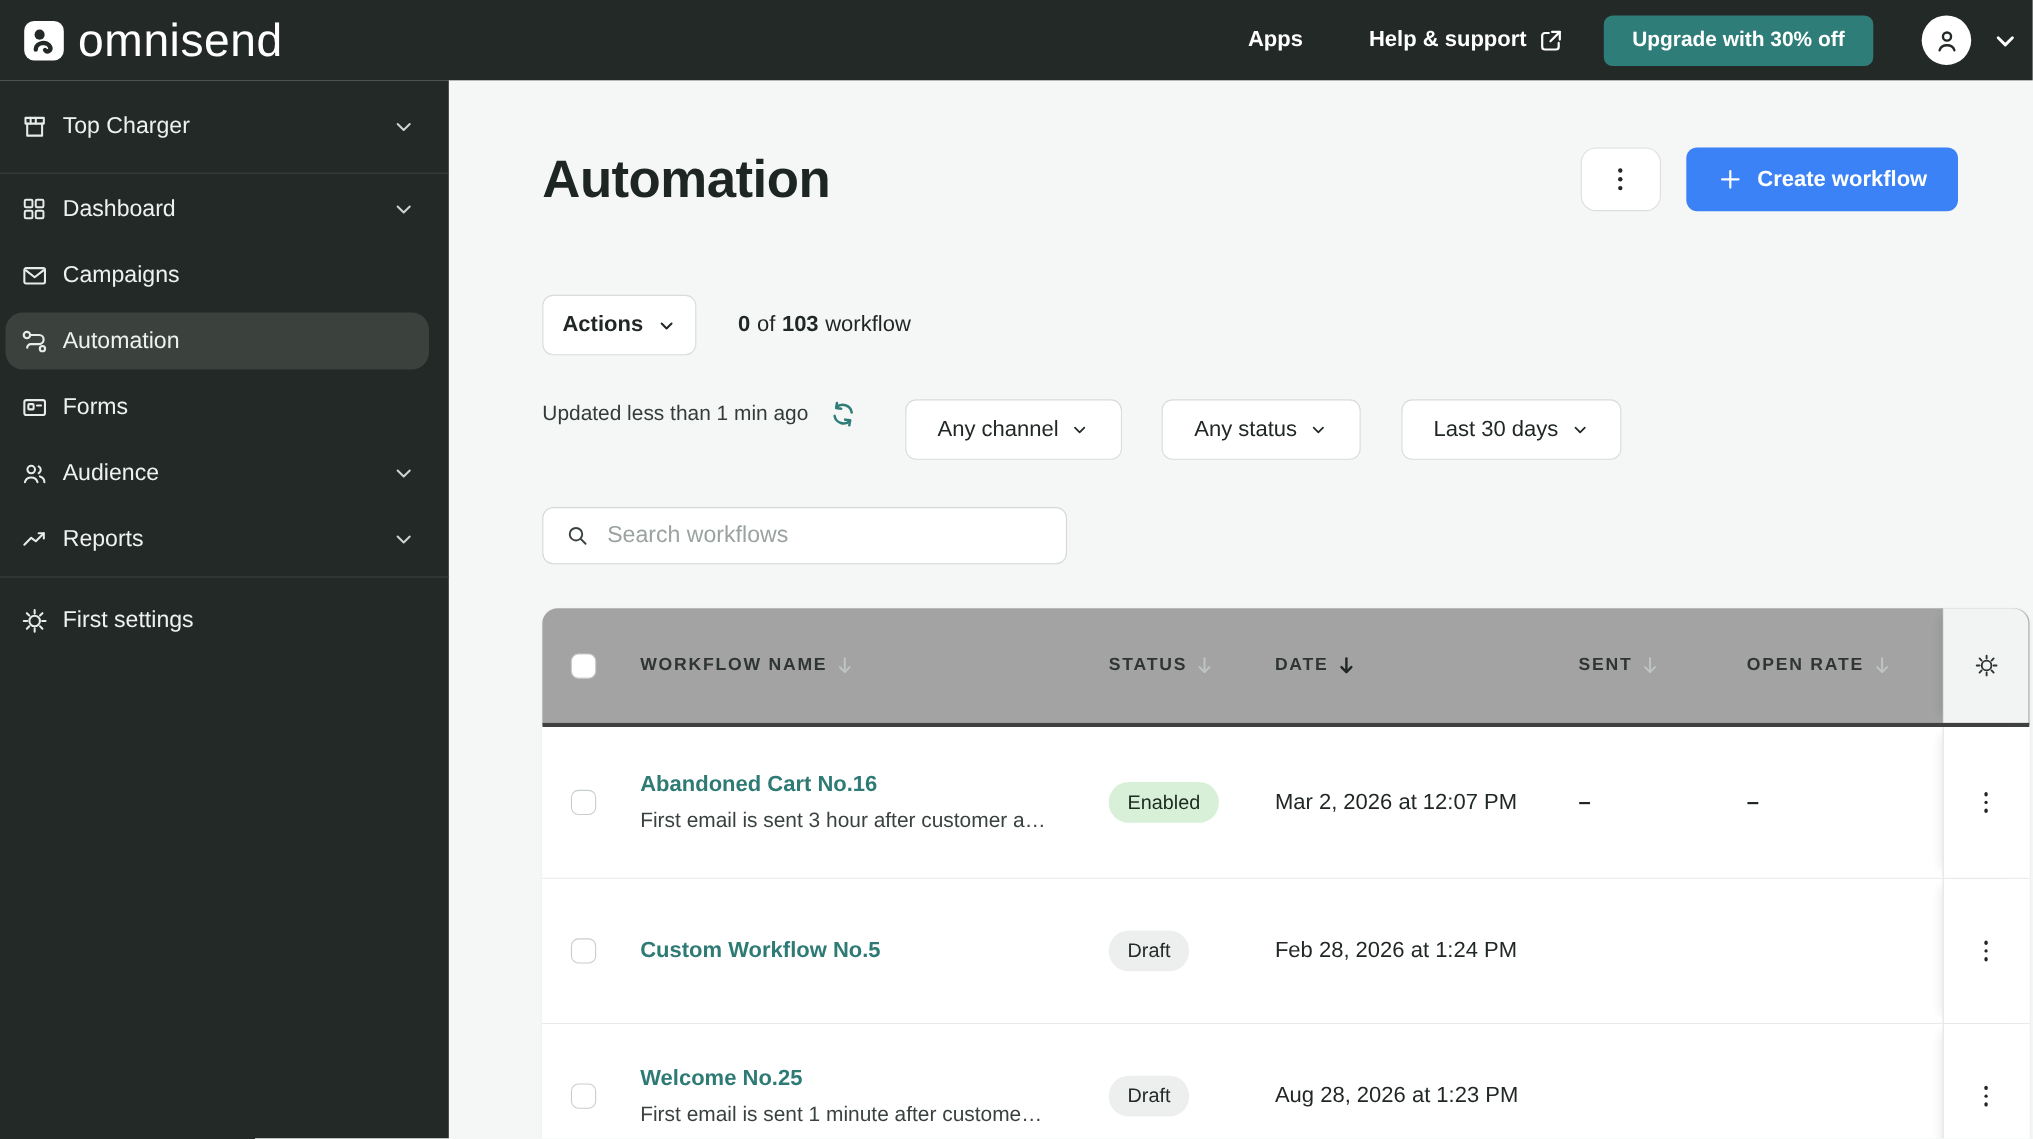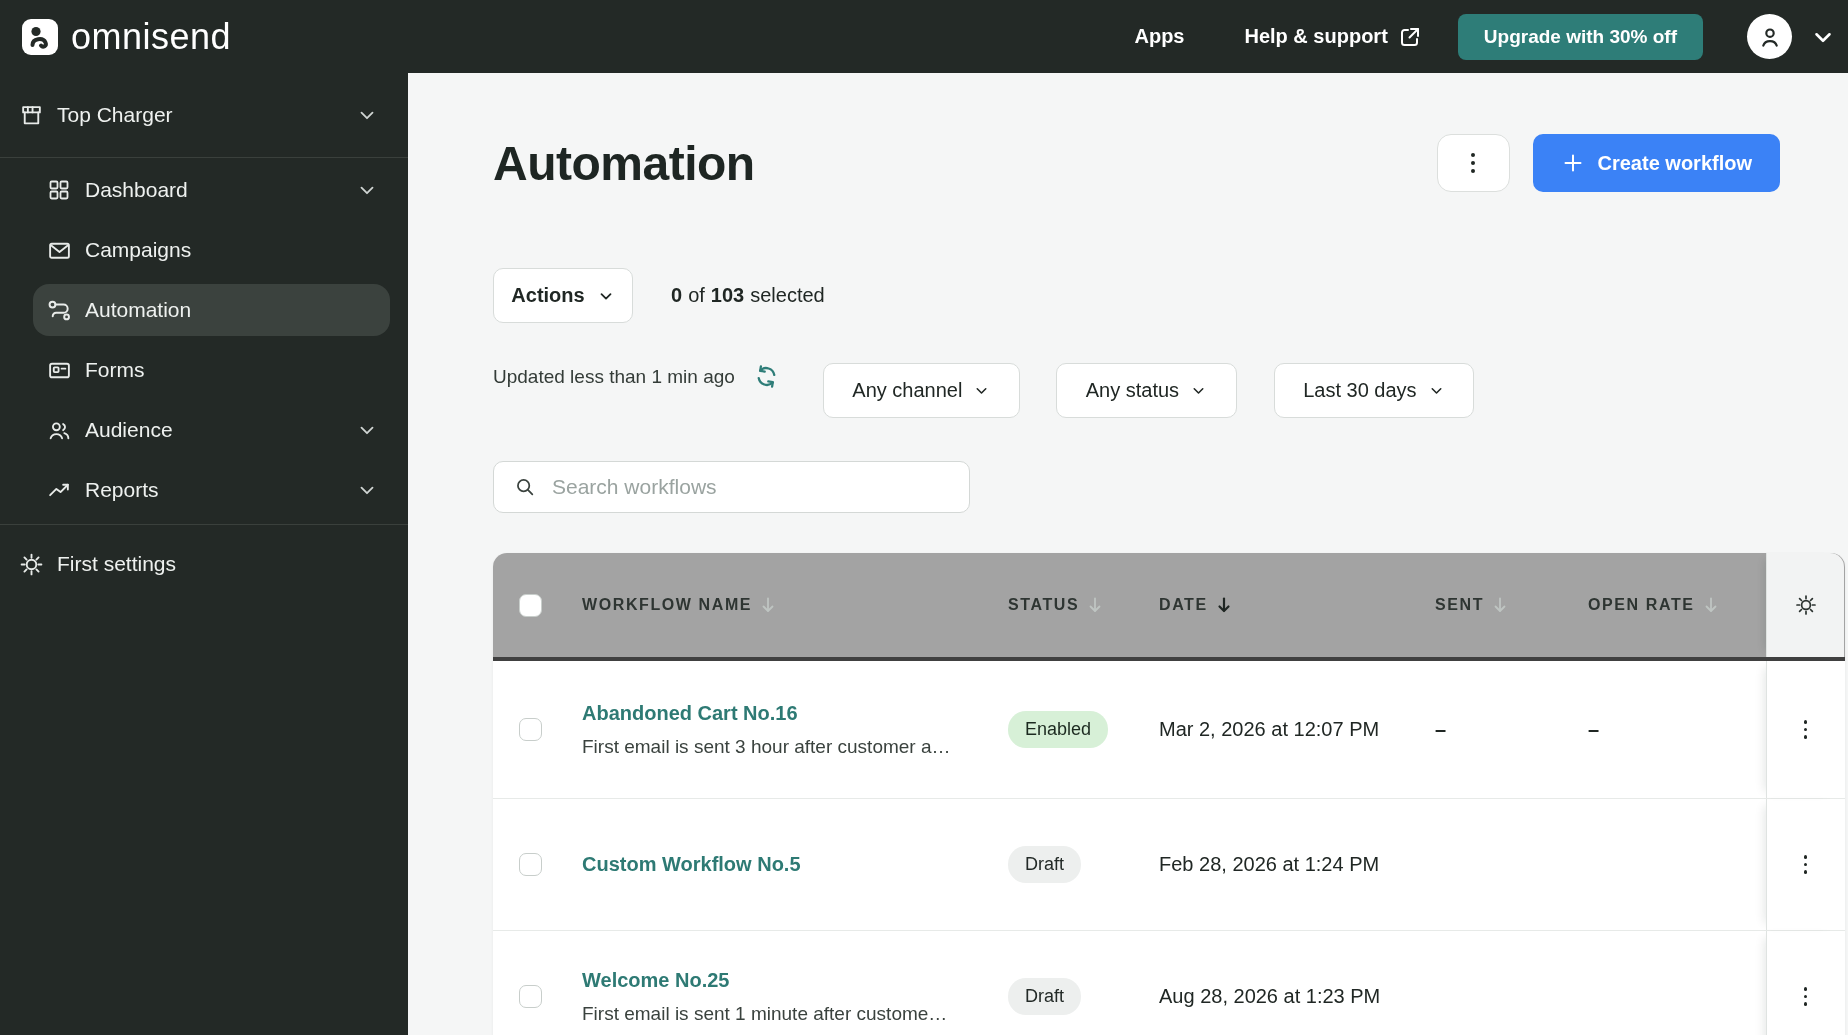--- a/index.html
+++ b/index.html
@@ -4,41 +4,41 @@
 <style>
   * { margin:0; padding:0; box-sizing:border-box; }
   html,body { width:1848px; height:1035px; overflow:hidden; }
   body { font-family:"Liberation Sans","DejaVu Sans",sans-serif; background:#f5f6f6; color:#20282
 5; }
 
   
   .topbar { height:73px; background:#232926; display:flex; align-items:center; padding:0 10px 0 22px; }
   .brand { display:flex; align-items:center; gap:13px; }
   .brand-mark { width:36px; height:36px; background:#ffffff; border-radius:9px; position:relative; flex:0 0 auto; }
-  .brand-name { color:#ffffff; font-size:36px; font-weight:500; letter-spacing:0.5px; }
+  .brand-name { color:#ffffff; font-size:42px; font-weight:500; letter-spacing:0.5px; }
   .topbar-right { margin-left:auto; display:flex; align-items:center; }
   .top-link { color:#ffffff; font-size:20px; font-weight:700; cursor:pointer; display:flex; align-items:center; gap:10px; }
   .top-link + .top-link { margin-left:60px; }
   .upgrade-btn { margin-left:36px; height:46px; padding:0 26px; background:#2E7D78; color:#fff; font-size:19px; font-weight:700; border:none; border-radius:8px; cursor:pointer; font-family:inherit; }
   .avatar-btn { margin-left:44px; width:45px; height:45px; border-radius:50%; background:#ffffff; display:flex; align-items:center; justify-content:center; cursor:pointer; }
   .account-chevron { margin-left:18px; margin-right:2px; cursor:pointer; display:flex; }
 
   
   .layout { display:flex; height:962px; }
 
   
   .sidebar { width:408px; background:#232926; flex:0 0 auto; padding-top:16px; display:flex; flex-direction:column; }
   .side-item { height:52px; margin:0 18px 0 5px; padding:0 12px 0 13px; display:flex; align-items:center; gap:13px; color:#eef1ef; font-size:21px; border-radius:16px; cursor:pointer; }
   .side-item .s-icon { width:26px; height:26px; display:flex; align-items:center; justify-content:center; color:#e8ebe9; flex:0 0 auto; }
   .side-item .s-label { flex:1; }
   .side-item .s-chevron { display:flex; color:#cfd4d2; }
   .side-item.active { background:#3b423e; }
   .side-divider { border:none; border-top:1px solid #3a403c; margin:16px 0 6px 0; }
   .side-divider.low { margin:8px 0 13px 0; }
-  .side-nav { display:flex; flex-direction:column; gap:8px;margin-left:28px; }
+  .side-nav { display:flex; flex-direction:column; gap:8px; }
 
   
   .main { flex:1; padding:0 68px 0 85px; overflow:hidden; }
   .page-header { margin-top:61px; display:flex; align-items:center; }
   .page-title { font-size:48px; font-weight:700; color:#1e2623; letter-spacing:-0.5px; }
   .header-actions { margin-left:auto; display:flex; gap:23px; }
   .kebab-btn { width:73px; height:58px; background:#fff; border:1px solid #dcdfdd; border-radius:14px; display:flex; align-items:center; justify-content:center; cursor:pointer; }
   .kebab { display:flex; flex-direction:column; gap:4px; }
   .kebab i { width:4px; height:4px; border-radius:50%; background:#20272 4; background:#202724; display:block; }
   .create-btn { height:58px; padding:0 28px; background:#3b82f6; border:none; border-radius:10px; color:#fff; font-size:20px; font-weight:700; font-family:inherit; display:flex; align-items:center; gap:13px; cursor:pointer; }
@@ -281,21 +281,21 @@
         <span>
           <svg width="18" height="18" viewBox="0 0 24 24" fill="none" stroke="#202724" stroke-width="2.4" stroke-linecap="round" stroke-linejoin="round">
               <polyline points="6 9.5 12 15.5 18 9.5"></polyline>
             </svg>
         </span>
       </button>
       <span class="selection">
         <b>0</b>
         <span>of</span>
         <b>103</b>
-        <span>selected</span>
+        <span>workflow</span>
       </span>
     </div>
 
     <div class="filters">
       <div class="updated-wrap">
         <span class="updated-text">Updated less than 1 min ago</span>
         <span class="refresh-btn">
           <svg width="27" height="27" viewBox="0 0 26 26" fill="none" stroke="#2E7D78" stroke-width="2.2" stroke-linecap="round" stroke-linejoin="round">
             <path d="M20.5 11.5A8 8 0 0 0 7 7.2"></path>
             <polyline points="7.6 3.2 6.9 7.6 11.3 8.2"></polyline>

